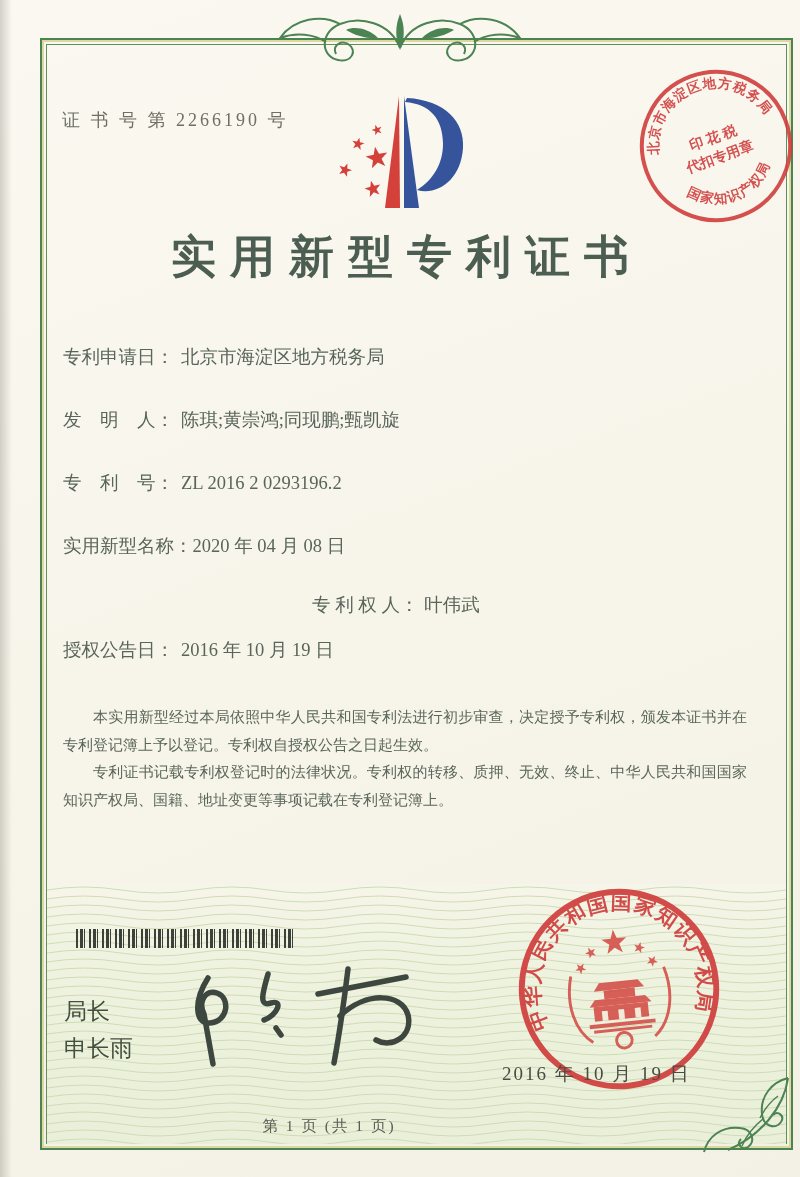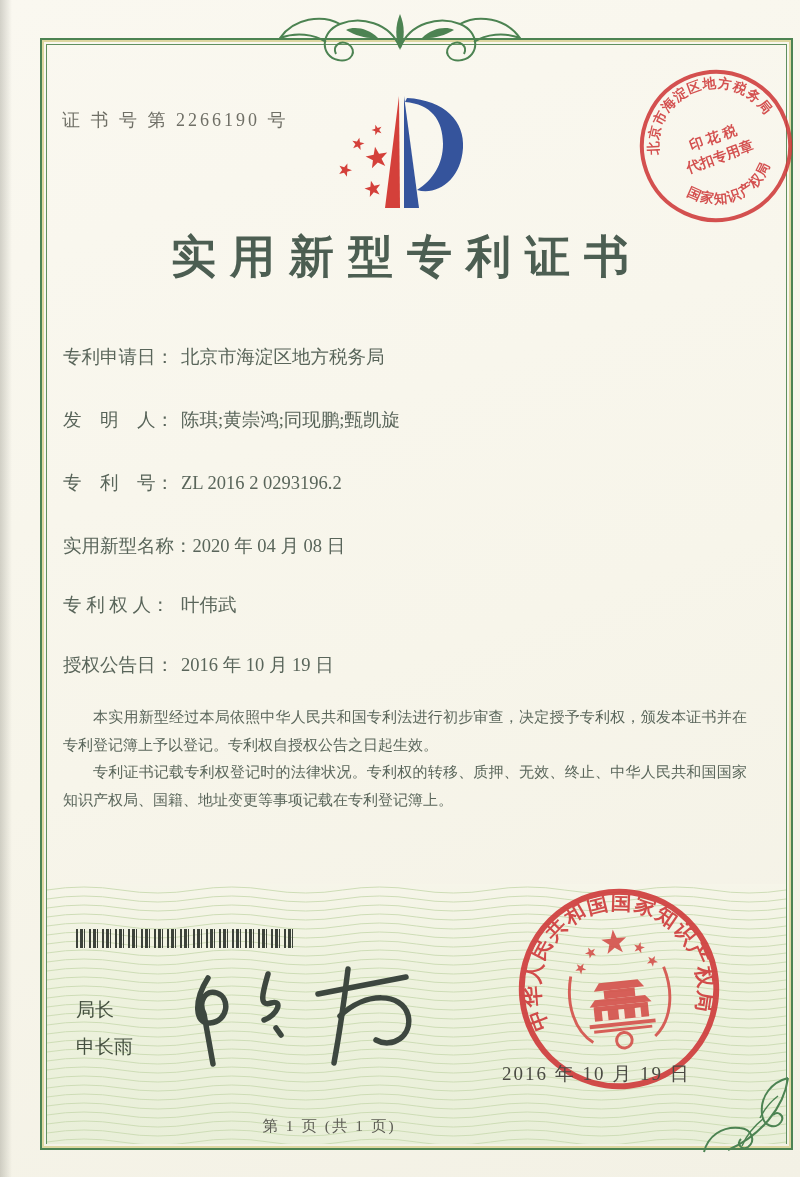--- a/index.html
+++ b/index.html
@@ -19,32 +19,32 @@
   
   #guilloche{position:absolute;left:47px;top:884px;width:739px;height:260px;
     background:linear-gradient(180deg,#f6f5e9 0%,#eef2de 35%,#e9efd9 100%);}
   #guilloche svg{display:block;width:100%;height:100%;}
   .cert-number{position:absolute;left:62px;top:108px;font-size:18px;letter-spacing:3px;color:#6f6f66;}
   .doc-title{position:absolute;left:0;top:227px;width:800px;text-align:center;
     font-size:45px;font-weight:600;letter-spacing:14px;padding-left:14px;box-sizing:border-box;color:#4c5e52;}
   .fields{position:absolute;left:63px;top:344px;width:660px;}
   .field-row{font-size:18.5px;color:#59655a;margin-bottom:38px;white-space:nowrap;}
   .field-row:nth-child(4){margin-bottom:34px;}
-  .field-row:nth-child(5){margin-bottom:35px;}
+  .field-row:nth-child(5){margin-bottom:20px;text-align:center;}
   .flabel{display:inline-block;min-width:118px;}
   .paragraphs{position:absolute;left:63px;top:704px;width:684px;
     font-size:15px;line-height:27.5px;color:#5a665b;text-align:justify;}
   .paragraphs p{margin:0;text-indent:2em;}
   #barcode{position:absolute;left:76px;top:929px;width:220px;height:19px;
     background:repeating-linear-gradient(90deg,
       #3c423a 0px,#3c423a 2px,transparent 2px,transparent 4px,
       #3c423a 4px,#3c423a 7px,transparent 7px,transparent 8px,
       #3c423a 8px,#3c423a 9px,transparent 9px,transparent 13px);}
-  .sig-block{position:absolute;left:76px;top:993px;font-size:19px;color:#44503f;line-height:37px;
-    font-family:Liberation Mono, monospace;}
+  .sig-block{position:absolute;left:64px;top:993px;font-size:23px;color:#44503f;line-height:37px;
+    font-family:Liberation Sans, sans-serif;}
   #signature-svg{position:absolute;left:168px;top:962px;}
   #tax-seal{position:absolute;left:636px;top:66px;}
   #office-seal{position:absolute;left:512px;top:882px;}
   .issue-date{position:absolute;left:502px;top:1061px;font-size:19px;letter-spacing:2px;color:#4b4b44;}
   .footer-page{position:absolute;left:0;top:1116px;width:658px;text-align:center;
     font-size:15.5px;letter-spacing:2px;color:#5c5c54;}
   #top-ornament{position:absolute;left:268px;top:10px;}
   #corner-ornament{position:absolute;left:692px;top:1074px;}
   #cnipa-logo{position:absolute;left:333px;top:90px;}
 </style>

